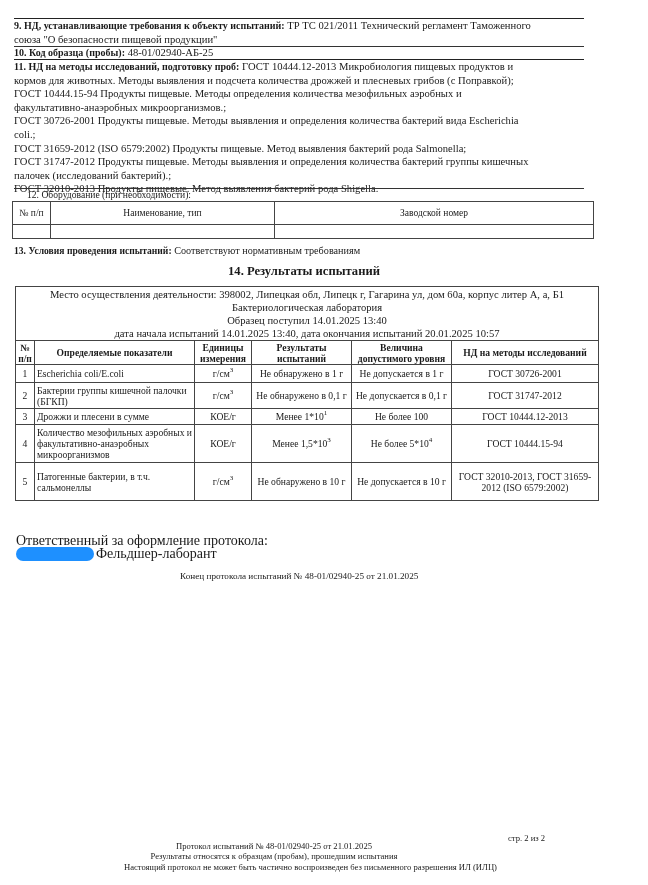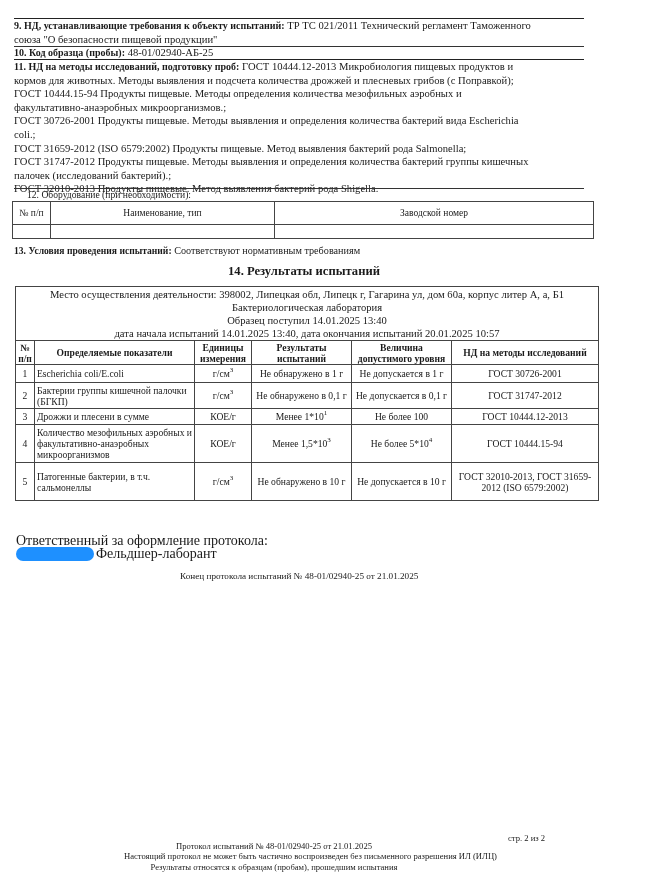--- a/index.html
+++ b/index.html
@@ -158,17 +158,17 @@
     <div>
       <span class="redact"></span><span>Фельдшер-лаборант</span>
     </div>
   </div>
 
   <div class="end">Конец протокола испытаний № 48-01/02940-25 от 21.01.2025</div>
 
   <div class="pageno">стр. 2 из 2</div>
   <div class="footer">
     <div>Протокол испытаний № 48-01/02940-25 от 21.01.2025</div>
+    <div>Результаты относятся к образцам (пробам), прошедшим испытания</div>
     <div>Настоящий протокол не может быть частично воспроизведен без письменного разрешения ИЛ (ИЛЦ)</div>
-    <div>Результаты относятся к образцам (пробам), прошедшим испытания</div>
   </div>
 
 </div>
 
 </body></html>

